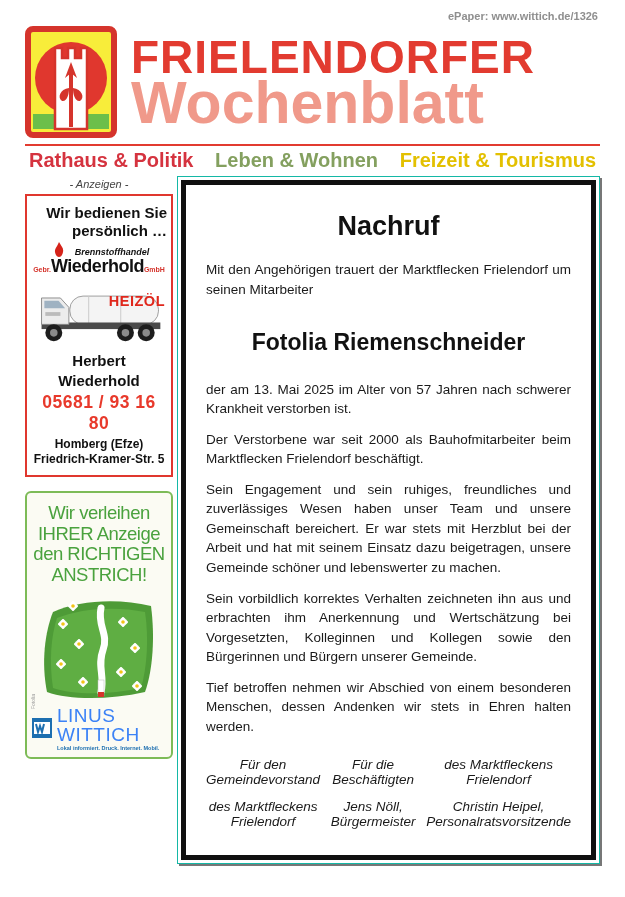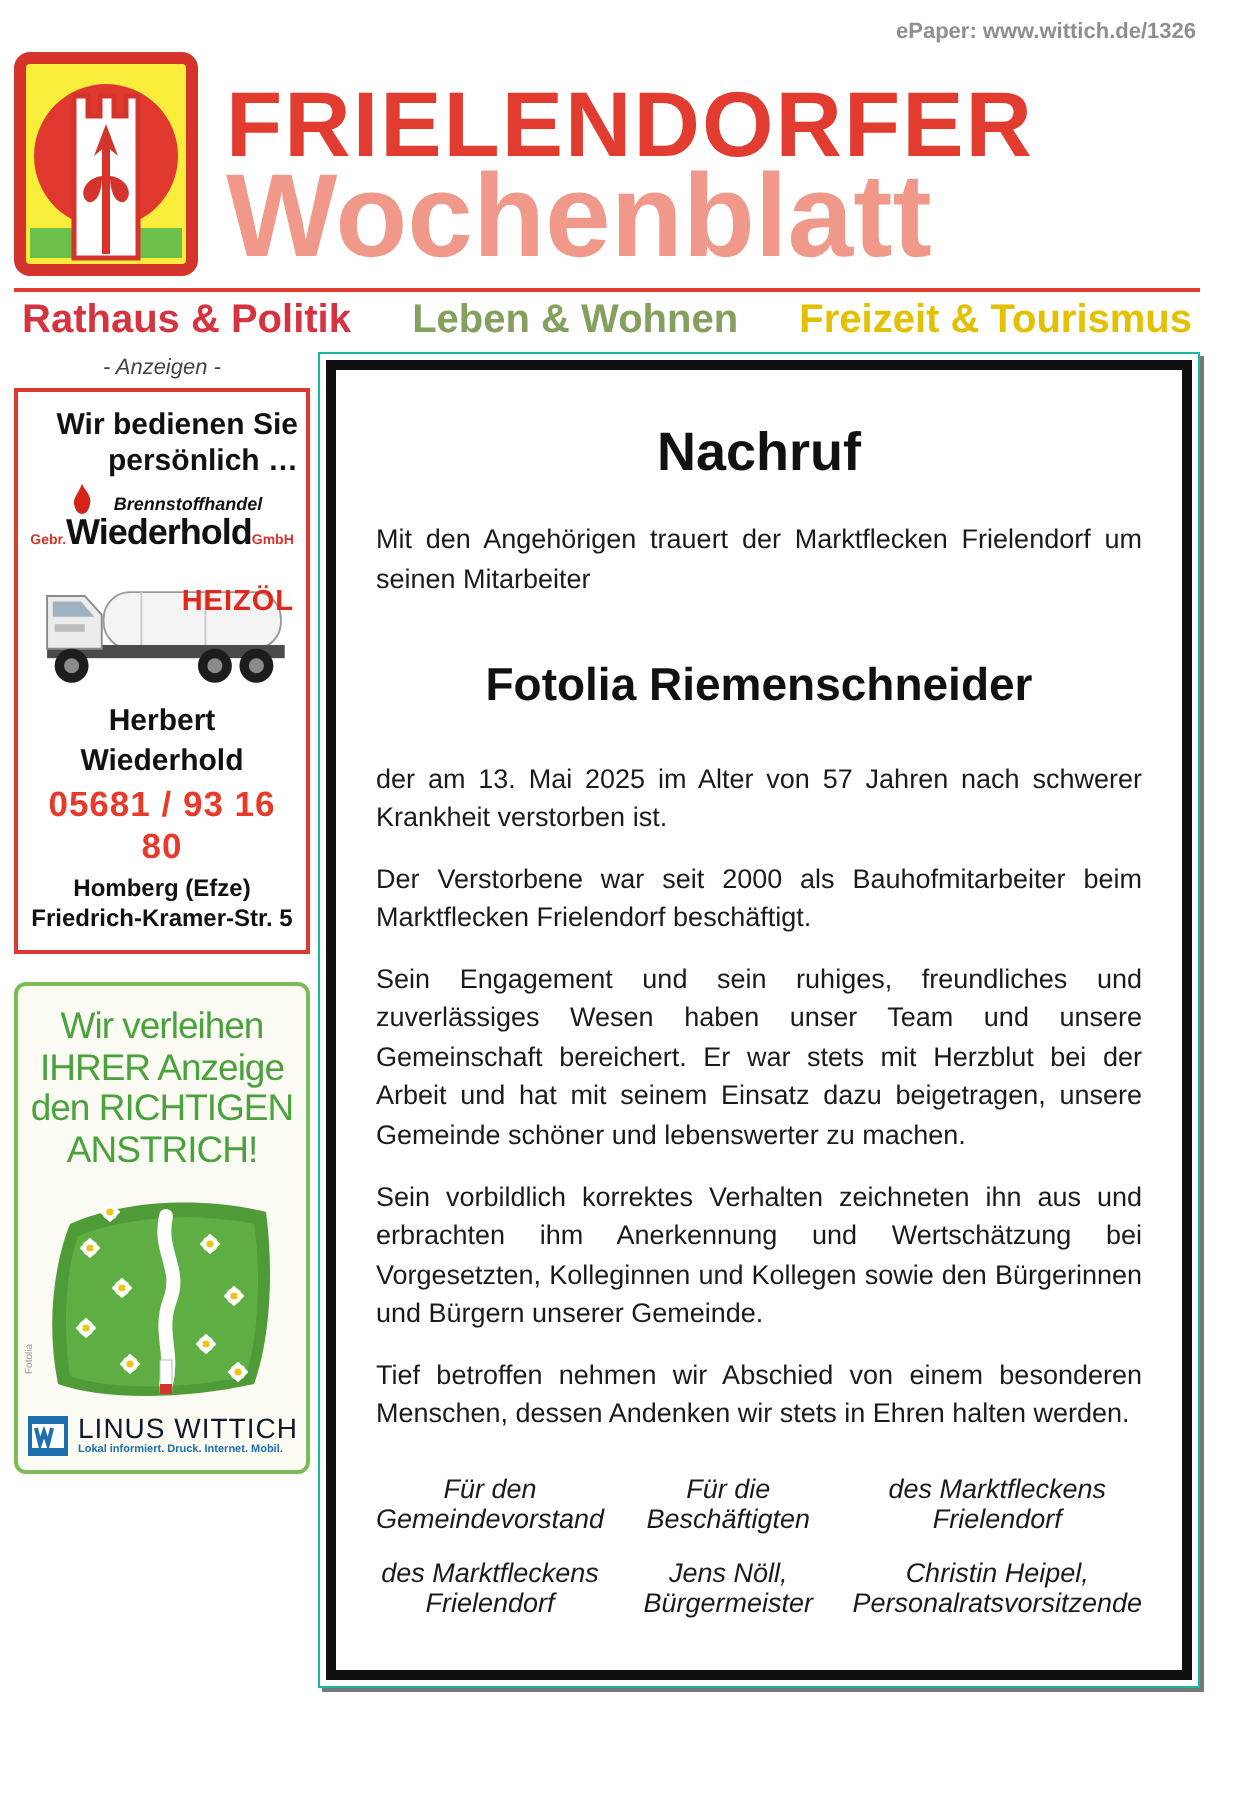--- a/index.html
+++ b/index.html
@@ -1,22 +1,22 @@
 <!DOCTYPE html>
 <html><head>
 <meta charset="utf-8">
 <style>
   * { margin:0; padding:0; box-sizing:border-box; }
   html,body { width:625px; background:#fff; font-family:"Liberation Sans", sans-serif; }
   body { height:897px; overflow:hidden; }
-  .page { width:625px; height:897px; padding:10px 25px 0 7px; position:relative; }
+  .page { width:625px; height:897px; padding:10px 25px 0 25px; position:relative; }
 
   
   .epaper { text-align:right; font-size:11px; font-weight:bold; color:#8f8f8f; padding-right:2px; }
-  .masthead { display:flex; align-items:flex-end; margin-top:4px; }
+  .masthead { display:flex; align-items:center; margin-top:4px; }
   .crest { width:92px; height:112px; flex:0 0 auto; margin-right:14px; }
   .title-col { flex:1; line-height:1; padding-top:2px; }
   .title1 { color:#e23b30; font-weight:bold; font-size:46px; letter-spacing:1px; }
   .title2 { color:#f0998a; font-weight:bold; font-size:59px; letter-spacing:0; margin-top:-6px; }
   .red-rule { border-top:2px solid #e23b30; margin-top:6px; }
   .nav { display:flex; justify-content:space-between; font-weight:bold; font-size:20px; padding:3px 4px 0 4px; }
   .nav-red { color:#d5333f; } .nav-green { color:#84a05f; } .nav-gold { color:#e3c001; }
 
   
   .content { display:flex; gap:4px; margin-top:4px; }
@@ -42,21 +42,21 @@
 
   
   .ad-green { border:2px solid #7dbb57; border-radius:6px; background:#fbfbf3; margin-top:14px; padding:10px 4px 6px 4px; text-align:center; position:relative; }
   .green-line { color:#4aa23e; font-size:18.5px; line-height:1.12; letter-spacing:-0.5px; }
   .meadow { width:120px; height:108px; margin-top:6px; }
   .img-credit { position:absolute; left:3px; bottom:48px; font-size:5px; color:#999;
                 writing-mode:vertical-rl; transform:rotate(180deg); }
   .lw-footer { display:flex; align-items:center; justify-content:center; gap:4px; margin-top:2px; }
   .lw-box { width:22px; height:22px; flex:0 0 auto; }
   .lw-texts { text-align:left; }
-  .lw-name { color:#0f172a; font-size:14px; letter-spacing:0.5px; line-height:1; }
+  .lw-name { color:#3b82f6; font-size:19px; letter-spacing:0.5px; line-height:1; }
   .lw-tag { color:#1d6fb0; font-size:5.5px; font-weight:bold; margin-top:1px; }
 
   
   .obit-frame { border:1px solid #14b8a6; padding:3px; box-shadow:2px 2px 0 #777; }
   .obit { border:5px solid #101010; padding:20px 20px 26px 20px; min-height:495px; }
   .obit-title { text-align:center; font-weight:bold; font-size:27px; color:#111; margin-top:6px; }
   .obit-intro { font-size:13.5px; line-height:1.5; color:#1a1a1a; text-align:justify; margin-top:18px; }
   .obit-name { text-align:center; font-weight:bold; font-size:23px; color:#111; margin:28px 0 24px 0; }
   .obit p.para { font-size:13.5px; line-height:1.45; color:#1a1a1a; text-align:justify; margin-top:11px; }
   .sigs { display:grid; grid-template-columns:1fr 1fr 1fr; column-gap:8px; row-gap:12px; margin-top:20px;

